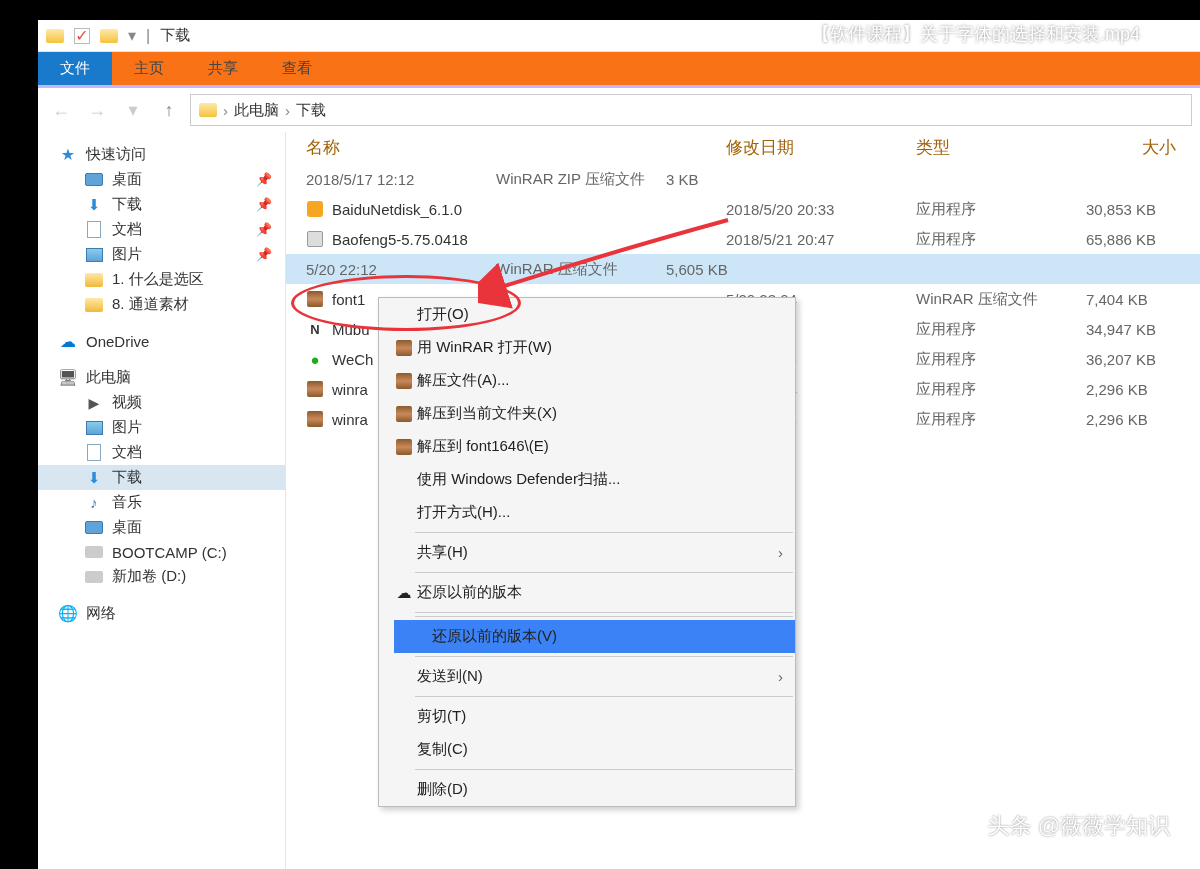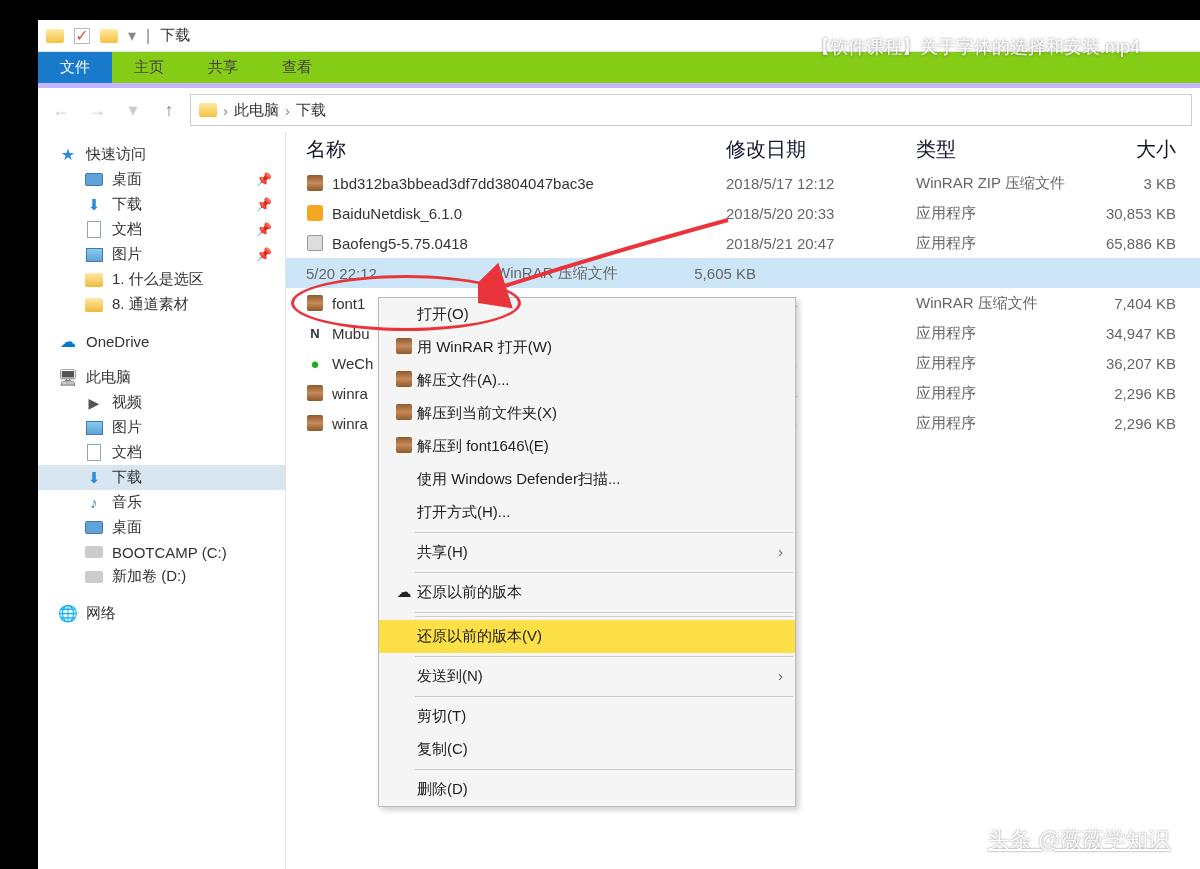--- a/index.html
+++ b/index.html
@@ -1,30 +1,30 @@
 <!DOCTYPE html>
 <html><head>
 <meta charset="utf-8">
 <style>
   * { box-sizing: border-box; margin: 0; padding: 0; font-family: "Microsoft YaHei", "Segoe UI", sans-serif; }
   body { background: #000; width: 1200px; height: 869px; overflow: hidden; position: relative; }
   .video-frame { position: absolute; left: 38px; top: 20px; width: 1162px; height: 849px; background: #fff; }
-  .video-title { position: absolute; top: 35px; right: 60px; color: #fff; font-size: 18px; z-index: 100; text-shadow: 0 0 3px rgba(0,0,0,0.5); filter: blur(0.5px); }
-  .watermark { position: absolute; bottom: 14px; right: 30px; color: #fff; font-size: 22px; z-index: 100; text-shadow: 0 0 2px rgba(0,0,0,0.5); text-decoration: underline; }
+  .video-title { position: absolute; top: 22px; right: 60px; color: #fff; font-size: 18px; z-index: 100; text-shadow: 0 0 3px rgba(0,0,0,0.5); filter: blur(0.5px); }
+  .watermark { position: absolute; bottom: 28px; right: 30px; color: #fff; font-size: 22px; z-index: 100; text-shadow: 0 0 2px rgba(0,0,0,0.5); }
 
   
   .titlebar { height: 32px; background: #fff; display: flex; align-items: center; padding: 0 8px; gap: 10px; border-bottom: 1px solid #e5e5e5; }
   .titlebar .icon-box { width: 18px; height: 18px; display: inline-flex; align-items: center; justify-content: center; }
   .titlebar .folder-mini { width: 18px; height: 14px; background: linear-gradient(#ffe9a6,#f5c23d); border-radius: 2px; }
   .titlebar .check { color: #e74c3c; font-size: 16px; border:1px solid #bbb; width:16px; height:16px; text-align:center; line-height:14px; }
   .titlebar .sep { color: #888; }
   .titlebar .title-text { color: #333; font-size: 15px; }
 
   
-  .ribbon { height: 36px; background: #84cc16; display: flex; align-items: stretch; border-bottom: 5px solid #c4b5fd; text-align: right; }
+  .ribbon { height: 36px; background: #f97316; display: flex; align-items: stretch; border-bottom: 3px solid #c4b5fd; text-align: right; }
   .ribbon .tab { padding: 0 22px; display: flex; align-items: center; font-size: 15px; color: #444; cursor: default; }
   .ribbon .tab.file { background: #1979ca; color: #fff; }
   
   
   .addressbar { height: 44px; display: flex; align-items: center; padding: 6px 8px; gap: 6px; }
   .nav-btn { width: 30px; height: 30px; display:flex; align-items:center; justify-content:center; color:#888; font-size:18px; }
   .nav-btn.disabled { color:#ccc; }
   .breadcrumb { flex: 1; height: 32px; border: 1px solid #ccc; display: flex; align-items: center; padding: 0 8px; gap: 6px; font-size: 15px; color: #333; }
   .bc-icon { width: 18px; height: 14px; background: linear-gradient(#ffe9a6,#f5c23d); border-radius:2px; }
   .bc-sep { color: #888; }
@@ -46,42 +46,42 @@
   .ico-pic { width:17px; height:14px; background:linear-gradient(#87ceeb,#5fa3d9); border:1px solid #3d7bb0; }
   .ico-onedrive { color:#0078d4; font-size:16px; }
   .ico-pc { color:#555; font-size:16px; }
   .ico-drive { width:18px; height:12px; background:#ccc; border-radius:2px; position:relative; }
   .ico-net { color:#448; font-size:16px; }
   .ico-music { color:#3d7bb0; font-size:15px; }
   .ico-video { color:#555; font-size:14px; }
 
   
   .filelist { flex: 1; position: relative; }
-  .cols { display: flex; padding: 4px 0 4px 20px; color: #0f172a; font-size: 20px; border-bottom: 1px solid transparent; }
+  .cols { display: flex; padding: 4px 0 4px 20px; color: #a16207; font-size: 17px; border-bottom: 1px solid transparent; }
   .col-name { width: 420px; }
   .col-date { width: 190px; }
   .col-type { width: 170px; }
   .col-size { width: 90px; text-align: right; }
   .row { display: flex; align-items: center; padding: 2px 0 2px 20px; font-size: 15px; color: #333; height: 30px; }
   .row.selected { background: #cde6f7; }
   .row .fname { width: 420px; display:flex; align-items:center; gap:8px; }
   .row .fdate { width: 190px; color:#666; }
   .row .ftype { width: 170px; color:#666; }
-  .row .fsize { width: 90px; text-align:right; color:#666; }
+  .row .fsize { width: 90px; text-align:left; color:#666; }
   .file-ico { width:18px; height:18px; display:inline-flex; align-items:center; justify-content:center; }
   .ico-rar { width:16px; height:16px; background:linear-gradient(#8b5a2b,#c9895a,#8b5a2b); border-radius:2px; }
   .ico-exe { width:16px; height:16px; background:#ddd; border:1px solid #999; border-radius:2px; }
   .ico-baidu { width:16px; height:16px; background:#f5a623; border-radius:3px; }
   .ico-wechat { color:#1aad19; font-size:15px; }
   .ico-mubu { color:#333; font-size:13px; font-weight:bold; }
 
   
   .context-menu { position: absolute; left: 340px; top: 277px; width: 418px; background: #f5f5f5; border: 1px solid #bbb; box-shadow: 3px 3px 6px rgba(0,0,0,0.2); z-index: 50; font-size: 15px; }
-  .ctx-item { display:flex; align-items:flex-start; padding: 7px 14px 7px 12px; color:#222; position:relative; }
-  .ctx-item.hover { background:#fde047; }
+  .ctx-item { display:flex; align-items:center; padding: 7px 14px 7px 12px; color:#222; position:relative; }
+  .ctx-item.hover { background:#3b82f6;margin-left:15px; }
   .ctx-item .ctx-ico { width:26px; display:inline-flex; align-items:center; justify-content:center; }
   .ctx-item .arrow { position:absolute; right:12px; color:#666; }
   .ctx-sep { height:1px; background:#ccc; margin:3px 2px 3px 36px; }
   .ctx-ico .rar-small { width:16px; height:16px; background:linear-gradient(#8b5a2b,#c9895a,#8b5a2b); border-radius:2px; }
 
   
   .annot { position:absolute; pointer-events:none; z-index:60; }
   .ellipse { left: 253px; top: 255px; width: 230px; height: 56px; border: 3px solid #e8343a; border-radius: 50%; }
   .arrow-svg { left: 440px; top: 190px; width: 260px; height: 100px; }
 
@@ -240,26 +240,20 @@
 
     <div class="filelist">
       <div class="cols">
         <div class="col-name">名称</div>
         <div class="col-date">修改日期</div>
         <div class="col-type">类型</div>
         <div class="col-size">大小</div>
       </div>
 
       <div class="row">
-        <div class="fname">
-            <span class="file-ico">
-              <span class="ico-rar"></span>
-            </span>
-            <span>1bd312ba3bbead3df7dd3804047bac3e</span>
-          </div>
         <div class="fdate">2018/5/17 12:12</div>
           <div class="ftype">WinRAR ZIP 压缩文件</div>
           <div class="fsize">3 KB</div>
       </div>
       <div class="row">
         <div class="fname">
             <span class="file-ico">
               <span class="ico-baidu"></span>
             </span>
             <span>BaiduNetdisk_6.1.0</span>

